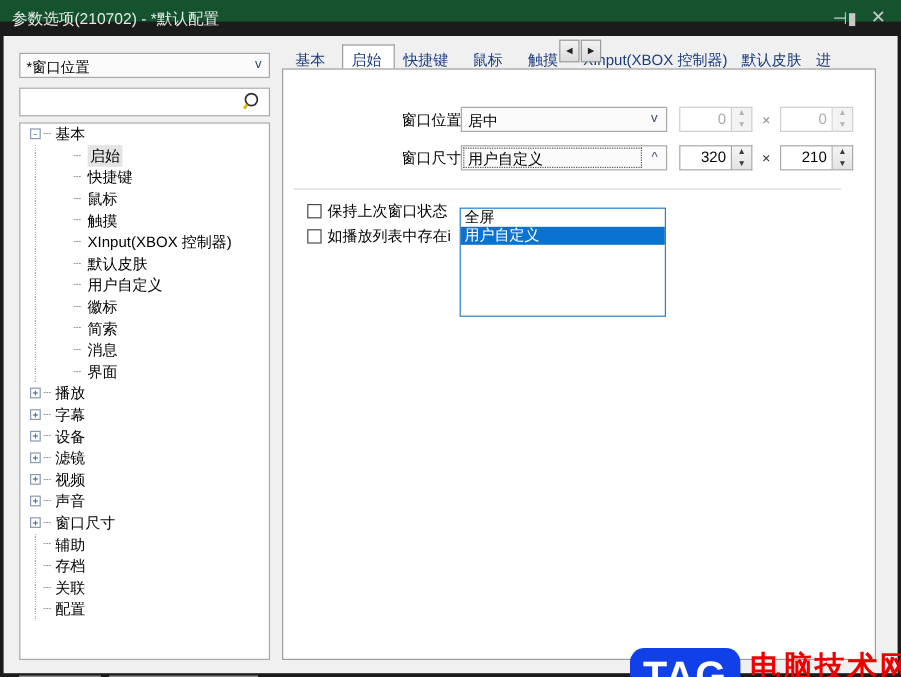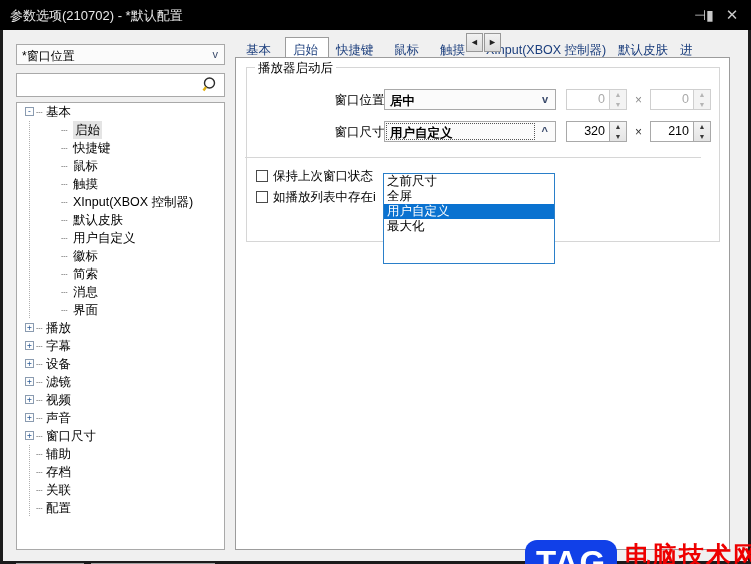--- a/index.html
+++ b/index.html
@@ -20,22 +20,22 @@
   
   #window {
     position: absolute;
     left: 0; top: 0;
     width: 751px; height: 564px;
     background: #1b1b1b;
   }
   #titlebar {
     position: absolute;
     left: 0; top: 0;
-    width: 751px; height: 30px;
-    background: #000000;
+    width: 751px; height: 18px;
+    background: #14532d;
   }
   #title-text {
     position: absolute;
     left: 10px; top: 7px;
     color: #e8e8e8;
     font-size: 13px;
     white-space: nowrap;
   }
   .win-btn {
     position: absolute;
@@ -254,21 +254,20 @@
     white-space: nowrap;
   }
 
   .combo {
     position: absolute;
     height: 21px;
     background: #fbfbfb;
     border: 1px solid #a9a9a9;
     box-sizing: border-box;
     cursor: default;
-    font-weight: bold;
   }
   .combo .txt {
     position: absolute;
     left: 5px; top: 3px;
     font-size: 12.5px;
     white-space: nowrap;
   }
   .combo .chev {
     position: absolute;
     right: 7px; top: 3px;
@@ -579,23 +578,20 @@
         <div class="tab" style="left: 198px; width: 46px;">触摸</div>
         <div class="tab" style="left: 244px; width: 132px;">XInput(XBOX 控制器)</div>
         <div class="tab" style="left: 376px; width: 62px;">默认皮肤</div>
         <div class="tab" style="left: 438px; width: 22px;">进</div>
       </div>
     <div id="tab-scroll-left">◄</div>
     <div id="tab-scroll-right">►</div>
 
     <div id="tabpage">
 
-      <div id="groupbox">
-        <div id="groupbox-title">播放器启动后</div>
-      </div>
 
       <div class="field-label" style="left:42px; top:34px; width:110px;">窗口位置:</div>
       <div class="combo" style="left:148px; top:31px; width:172px;">
         <span class="txt">居中</span>
         <span class="chev">v</span>
       </div>
       <div class="spin disabled" style="left:330px; top:31px;">
         <div class="box">0</div>
         <div class="arrows">
           <div class="up">▲</div>
@@ -640,24 +636,22 @@
         <span class="lbl">保持上次窗口状态</span>
       </div>
       <div class="chk-row" style="left:20px; top:131px;">
         <span class="box"></span>
         <span class="lbl">如播放列表中存在i</span>
       </div>
 
     </div>
 
     <div id="dropdown-list">
-        <div class="opt">之前尺寸</div>
         <div class="opt">全屏</div>
         <div class="opt sel">用户自定义</div>
-        <div class="opt">最大化</div>
       </div>
 
     <div id="watermark">
       <div id="wm-tag">TAG</div>
       <div id="wm-cn">电脑技术网</div>
 
     </div>
 
   </div>
 </div>

